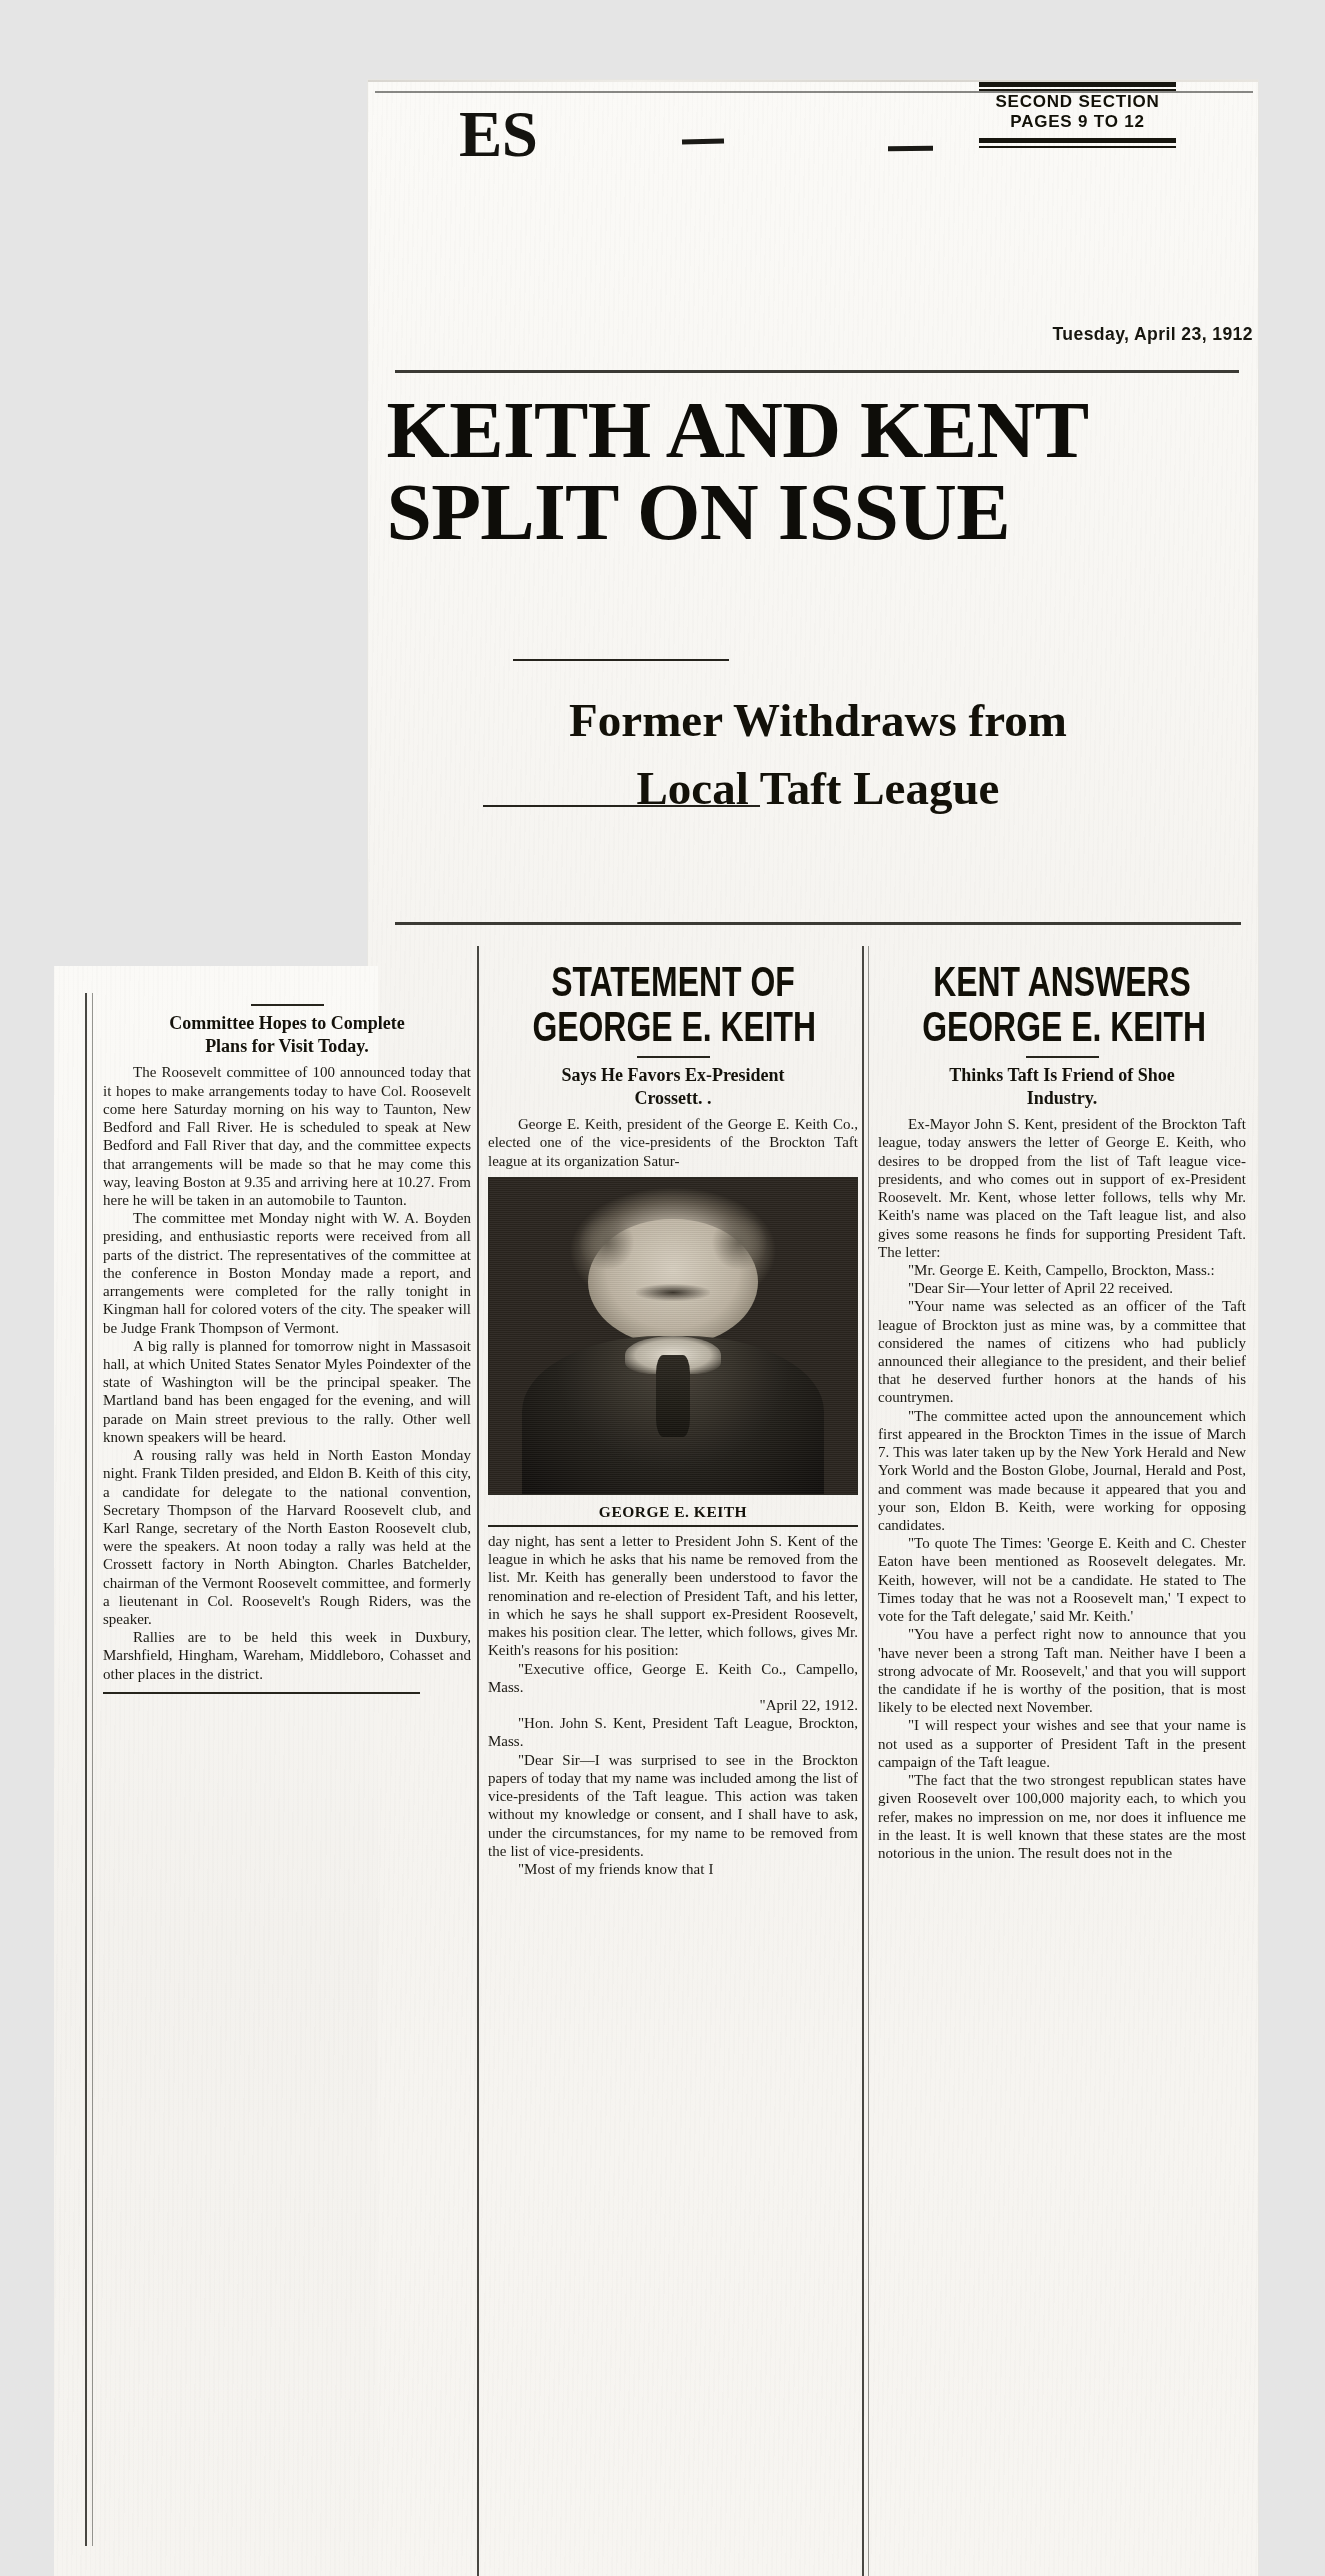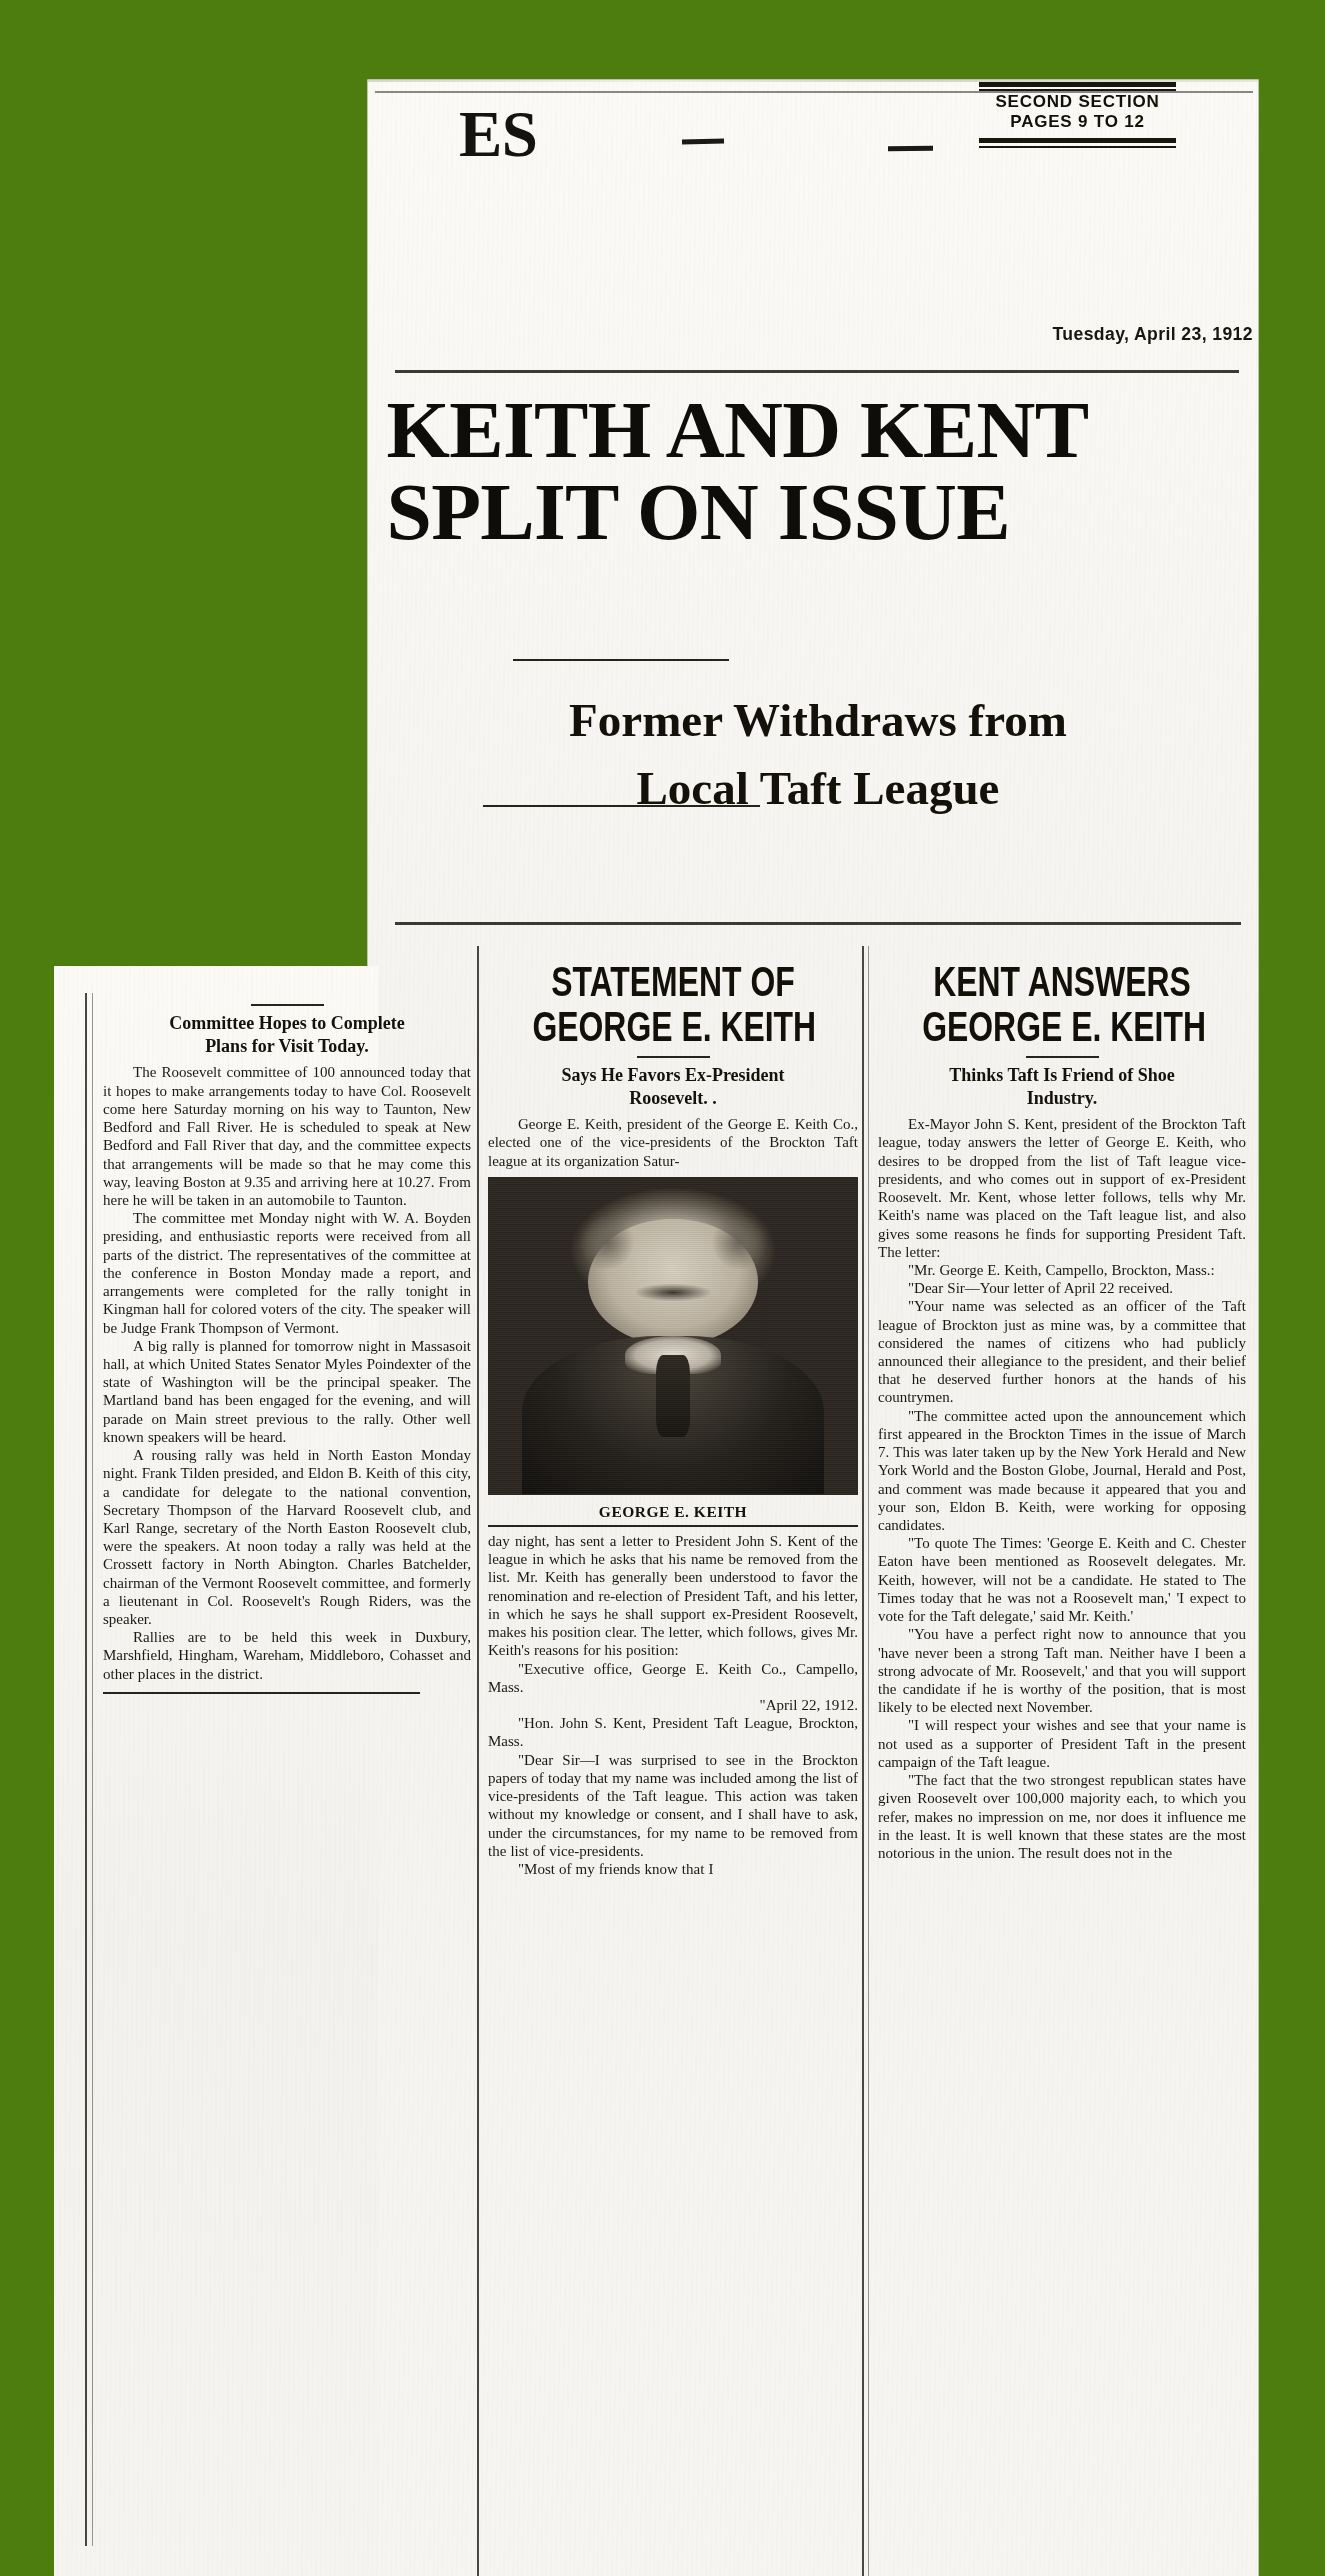--- a/index.html
+++ b/index.html
@@ -5,21 +5,21 @@
   html,body{margin:0;padding:0;background:#ffffff;}
   body{
     width:1326px;height:2576px;position:relative;overflow:hidden;
     font-family:"Liberation Serif", serif;
     background:#ffffff;
   }
 
   
   #sheet{
     position:absolute;left:0;top:0;width:1326px;height:2576px;
-    background:#4d7c0f;
+    background:#e5e5e5;
   }
 
   
   .clip-main{
     position:absolute;left:368px;top:80px;width:890px;height:2496px;
     background:#f7f6f3;
     box-shadow:0 0 0 0.7px #e9e7e2;
   }
   .clip-main:before{
     content:"";position:absolute;left:0;top:0;right:0;bottom:0;
@@ -260,21 +260,21 @@
     <div style="height:2px;background:#26241c;margin-top:9.5px;width:317px;"></div>
   </div>
 
   <div class="col" style="left:488px;top:959px;width:370px;">
     <div class="deck-wrap">
       <div class="deck" style="font-size:42px;line-height:1.08;">STATEMENT OF</div>
       <div class="deck" style="font-size:42px;line-height:1.08;">GEORGE E. KEITH</div>
     </div>
     <div class="hr-short"></div>
     <div class="kicker">Says He Favors Ex-President</div>
-    <div class="kicker" style="margin-top:-4px;">Roosevelt.  .</div>
+    <div class="kicker" style="margin-top:-4px;">Crossett.  .</div>
     <div class="body">
       <p>George E. Keith, president of the George E. Keith Co., elected one of the vice-presidents of the Brockton Taft league at its organization Satur-</p>
     </div>
 
     <div class="photo-box" style="height:316px;">
       <div class="portrait">
         <div class="pf p-head"></div>
         <div class="pf p-hairL"></div>
         <div class="pf p-hairR"></div>
         <div class="pf p-mous"></div>

